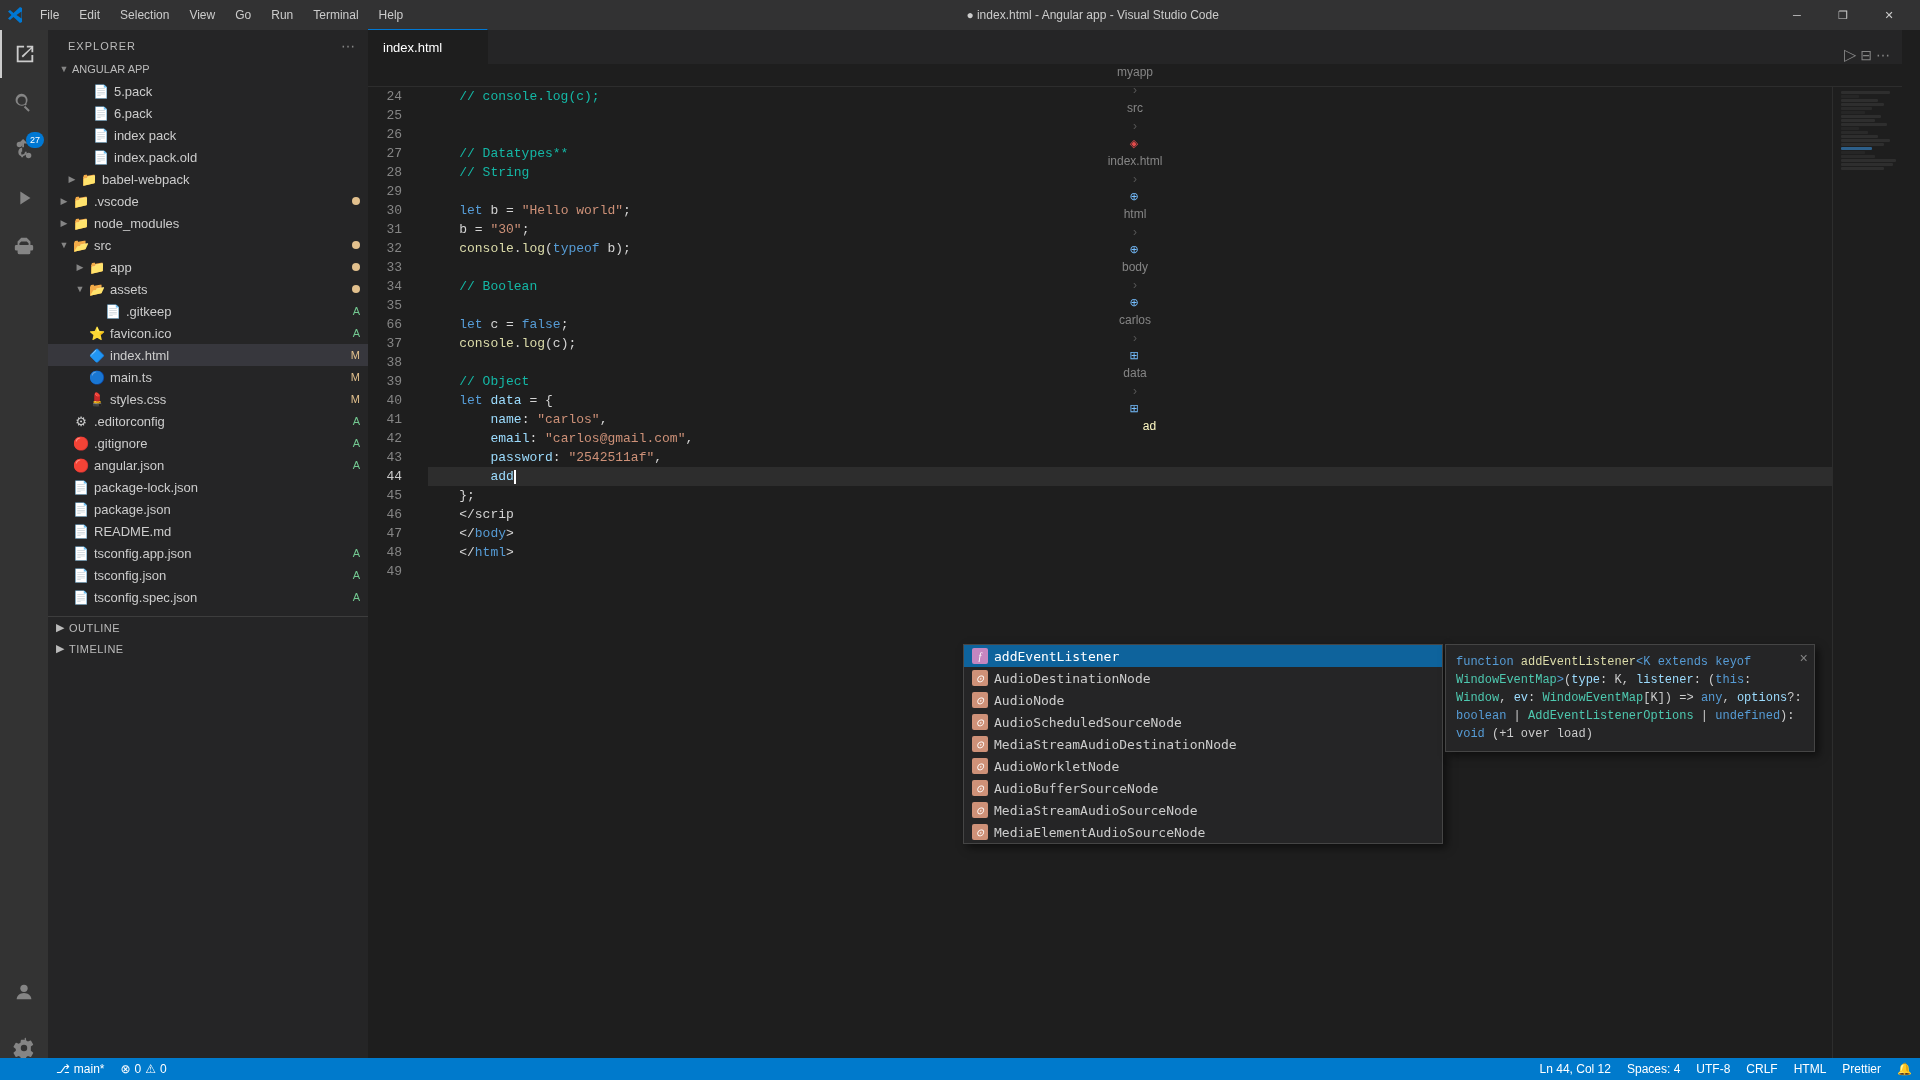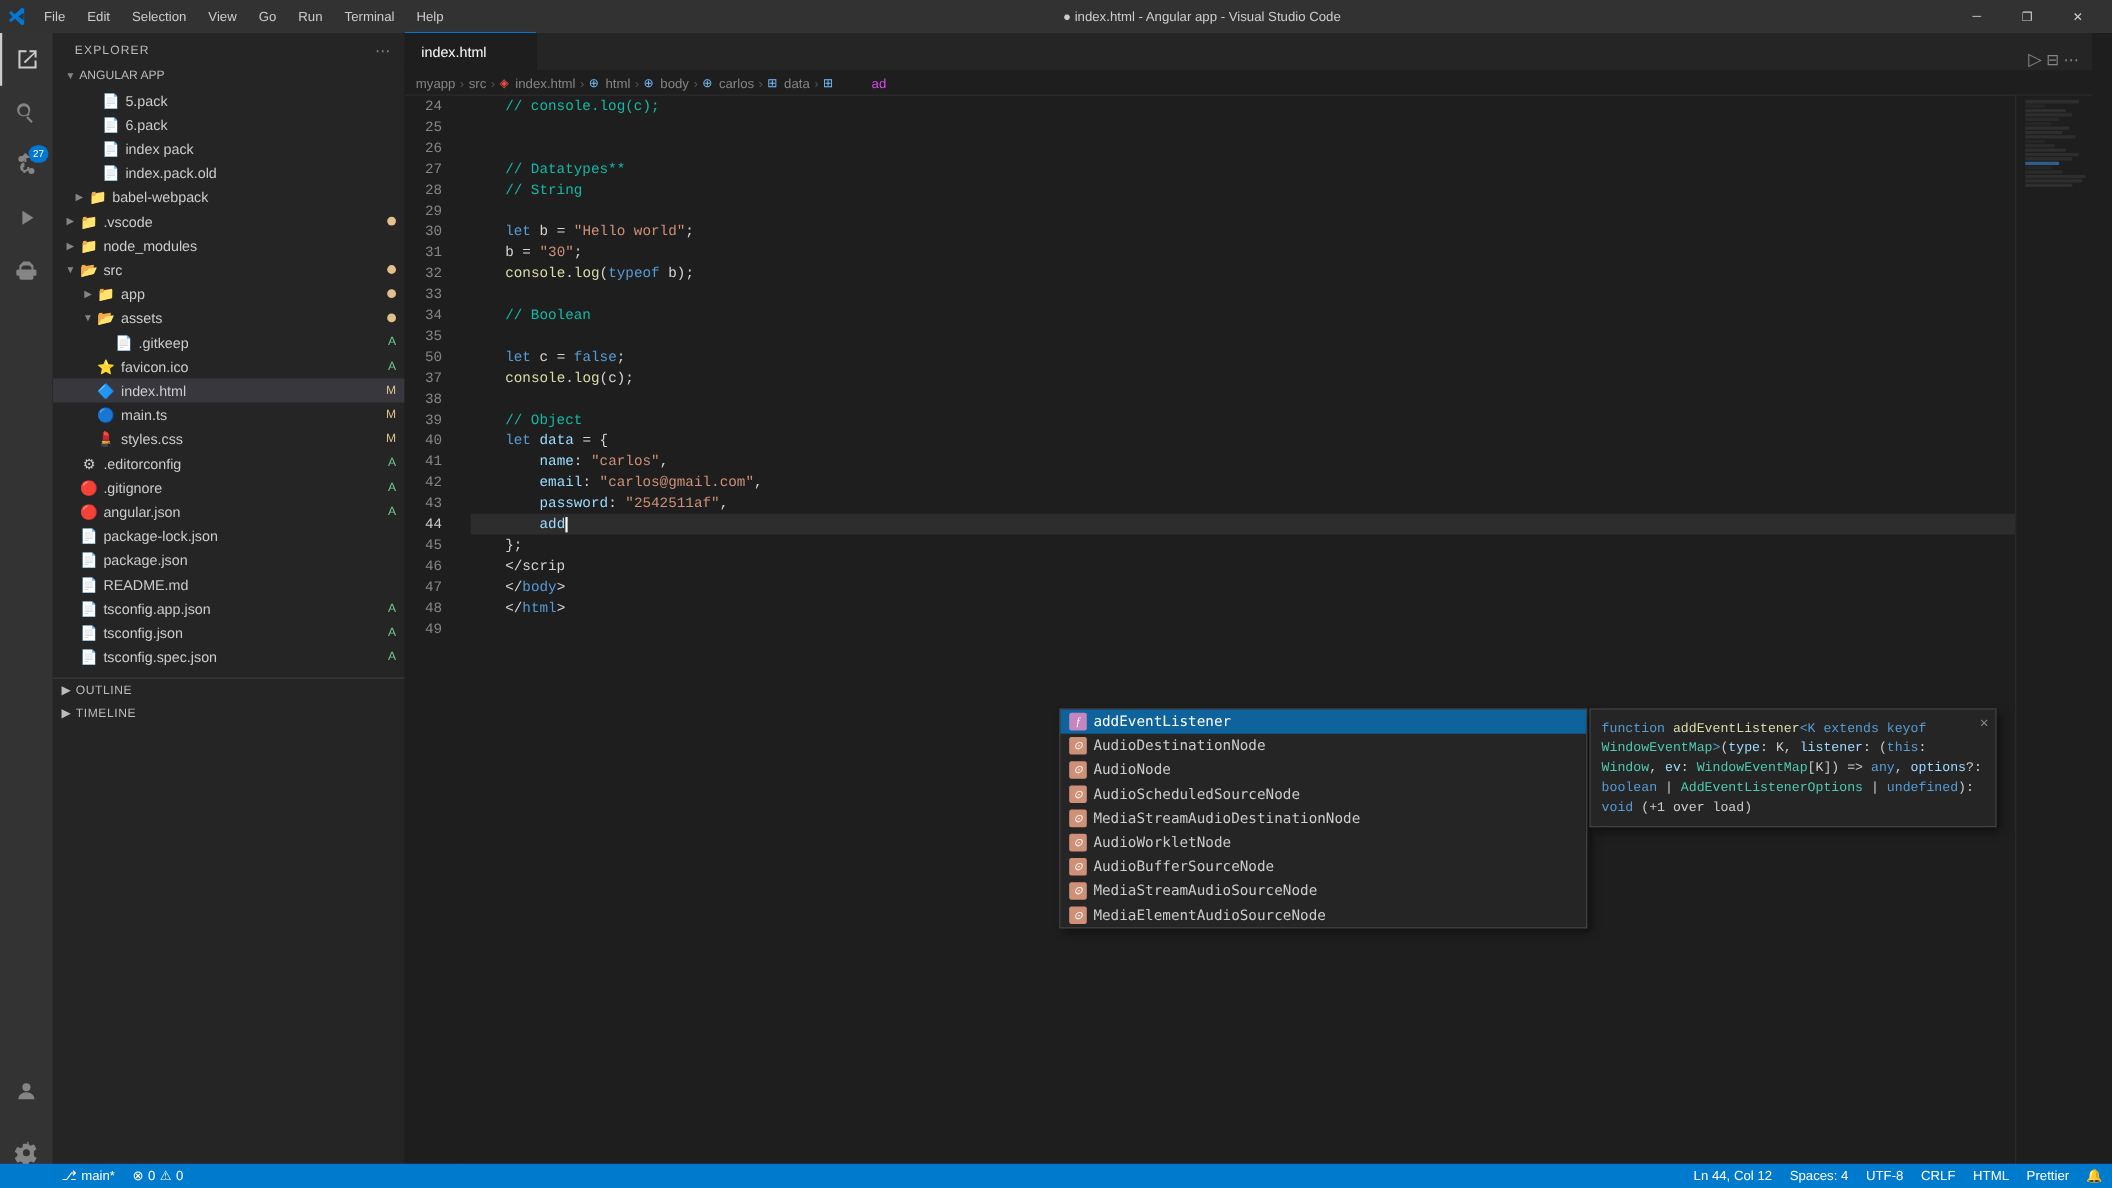--- a/index.html
+++ b/index.html
@@ -127,24 +127,25 @@
 
     
     #breadcrumb {
       height: 22px;
       background: #1e1e1e;
       display: flex; align-items: center;
       padding: 0 10px; gap: 4px;
       font-size: 12px; color: #858585;
       flex-shrink: 0;
       border-bottom: 1px solid #2d2d2d;
+      flex-direction: column;
     }
     #breadcrumb .crumb { color: #858585; }
     #breadcrumb .sep { color: #555; }
-    #breadcrumb .crumb.active { color: #d946ef; margin-left: 29px; }
+    #breadcrumb .crumb.active { color: #fef9c3; margin-left: 29px; }
     #breadcrumb .crumb-icon { font-size: 11px; margin-right: 2px; }
 
     
     #editor-content {
       flex: 1;
       display: flex;
       overflow: hidden;
       position: relative;
     }
     #line-numbers {
@@ -580,21 +581,21 @@
       <div class="line-num">26</div>
       <div class="line-num">27</div>
       <div class="line-num">28</div>
       <div class="line-num">29</div>
       <div class="line-num">30</div>
       <div class="line-num">31</div>
       <div class="line-num">32</div>
       <div class="line-num">33</div>
       <div class="line-num">34</div>
       <div class="line-num">35</div>
-      <div class="line-num">50</div>
+      <div class="line-num">66</div>
       <div class="line-num">37</div>
       <div class="line-num">38</div>
       <div class="line-num">39</div>
       <div class="line-num">40</div>
       <div class="line-num">41</div>
       <div class="line-num">42</div>
       <div class="line-num">43</div>
       <div class="line-num" style="color:#cccccc;">44</div>
       <div class="line-num">45</div>
       <div class="line-num">46</div>

